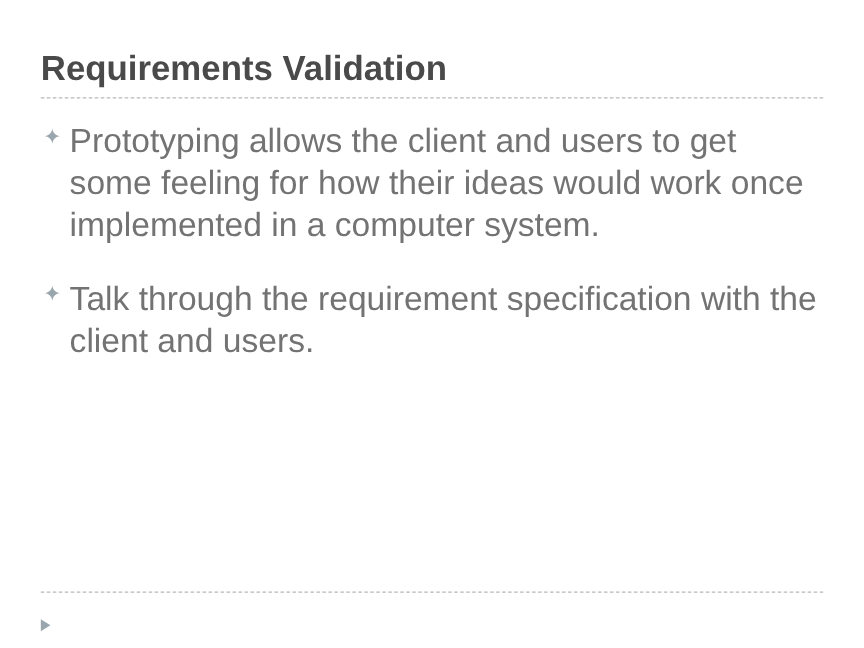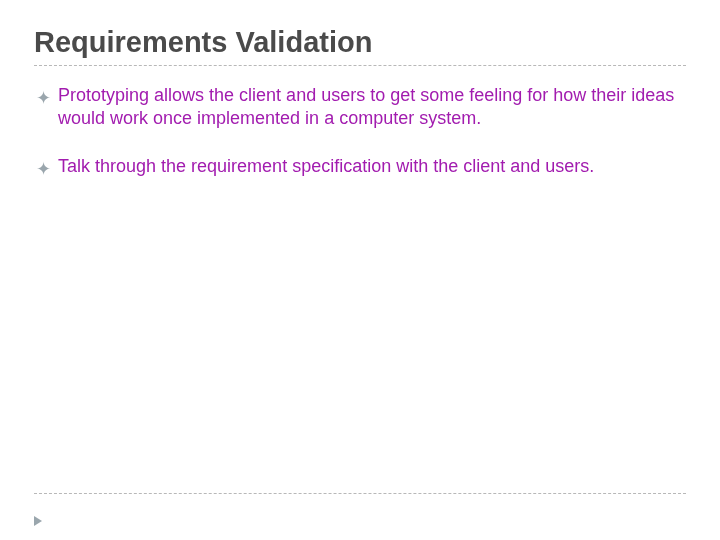--- a/index.html
+++ b/index.html
@@ -15,21 +15,21 @@
     box-sizing: border-box;
     width: 720px;
     height: 540px;
     padding: 26px 34px 30px 34px;
     position: relative;
   }
   .title {
     font-size: 29px;
     font-weight: bold;
     color: #4a4a4a;
-    margin: 0 0 6px 0;
+    margin: 16px 0 6px 0;
     line-height: 1.15;
   }
   .rule {
     border: none;
     border-top: 1px dashed #b8b8b8;
     margin: 0 0 18px 0;
     height: 0;
   }
   .body {
     padding-left: 2px;
@@ -41,23 +41,23 @@
   }
   .bullet {
     flex: 0 0 22px;
     color: #9aa6ad;
     font-size: 18px;
     line-height: 24px;
     padding-top: 2px;
   }
   .text {
     flex: 1 1 auto;
-    font-size: 18px;
+    font-size: 28px;
     line-height: 1.25;
-    color: #a21caf;
+    color: #737373;
   }
   .footer {
     position: absolute;
     left: 34px;
     right: 34px;
     bottom: 28px;
   }
   .flag {
     position: absolute;
     left: 34px;

